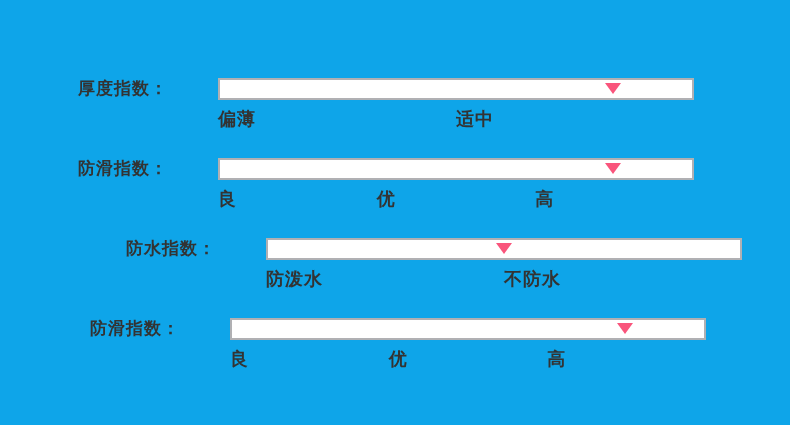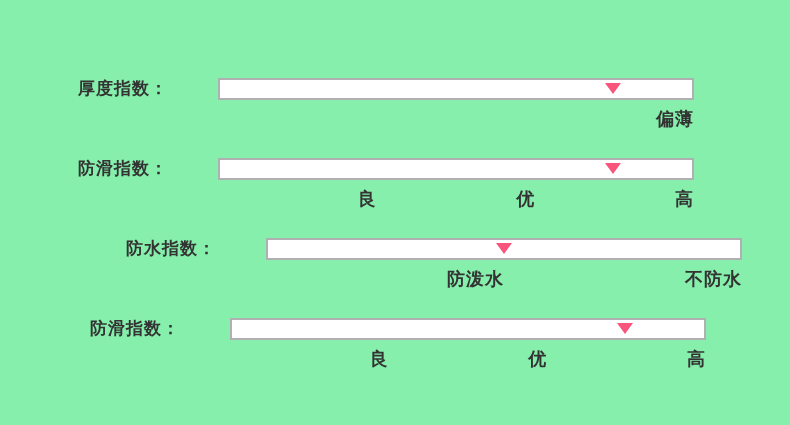--- a/index.html
+++ b/index.html
@@ -5,21 +5,21 @@
   * { margin: 0; padding: 0; box-sizing: border-box; }
   html, body { background: #ffffff; }
   body {
     font-family: "Liberation Sans", "DejaVu Sans", sans-serif;
     color: #333333;
   }
   .canvas {
     position: relative;
     width: 790px;
     height: 425px;
-    background: #86efac;
+    background: #0ea5e9;
     overflow: hidden;
   }
   .index-row {
     position: absolute;
     left: 0;
     width: 790px;
     height: 80px;
   }
   .index-row.r0 { top: 66px; }
   .index-row.r1 { top: 146px; }
@@ -58,41 +58,42 @@
   }
   .levels {
     position: absolute;
     left: 218px;
     top: 40px;
     width: 476px;
     display: flex;
   }
   .level {
     flex: 1;
-    text-align: right;
+    text-align: left;
     font-size: 18px;
     font-weight: 600;
     letter-spacing: 1px;
     line-height: 26px;
     color: #333333;
     white-space: nowrap;
   }
 </style>
 </head>
 <body>
 
 <div class="canvas">
 
   <div class="index-row r0">
     <div class="row-label">厚度指数：</div>
     <div class="scale-bar">
       <div class="marker" style="left: 83.3333%;"></div>
     </div>
     <div class="levels">
       <div class="level">偏薄</div>
+      <div class="level">适中</div>
     </div>
   </div>
 
   <div class="index-row r1">
     <div class="row-label">防滑指数：</div>
     <div class="scale-bar">
       <div class="marker" style="left: 83.3333%;"></div>
     </div>
     <div class="levels">
       <div class="level">良</div>

